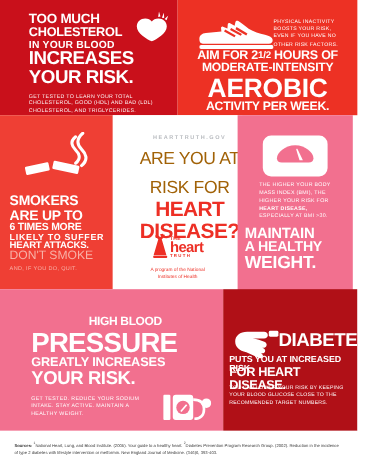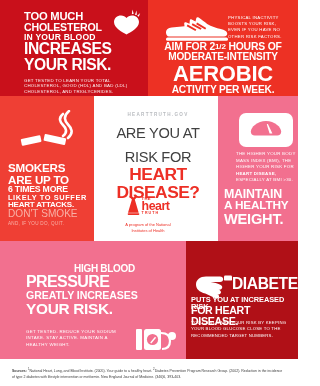--- a/index.html
+++ b/index.html
@@ -40,46 +40,46 @@
   #p-smoke .s2{font-size:11.6px;}
   #p-smoke .s3{font-size:8.7px;}
   #p-smoke .s4{font-size:7.4px;letter-spacing:0.6px;}
   #p-smoke .s5{font-size:8.0px;}
   #p-smoke .s6{font-size:10.1px;color:#f8b0a6;font-weight:normal;text-transform:uppercase;line-height:1;}
   #p-smoke .s7{font-size:4.6px;color:#f8b0a6;letter-spacing:0.3px;text-transform:uppercase;margin-top:2px;}
 
   
   #p-center{left:94px;top:96px;width:108px;height:145px;background:#ffffff;}
   #p-center .url{margin:16px 0 0 0;text-align:center;color:#b9bcc0;font-size:4.6px;letter-spacing:1.3px;font-weight:bold;}
-  #p-center .q{margin-top:9px;text-align:center;color:#404040;font-size:14.6px;line-height:1.02;font-weight:normal;letter-spacing:-0.3px;text-transform:uppercase;}
+  #p-center .q{margin-top:9px;text-align:center;color:#a16207;font-size:14.6px;line-height:1.02;font-weight:normal;letter-spacing:-0.3px;text-transform:uppercase;}
   #p-center .qb{margin-top:1px;text-align:center;color:#ed2f25;font-size:17.4px;line-height:1.0;font-weight:bold;letter-spacing:-0.5px;text-transform:uppercase;}
   #logo{position:absolute;left:0;right:0;top:98px;display:flex;justify-content:center;align-items:flex-end;gap:2px;}
   #dress-icon{width:13px;height:22px;}
   .logo-words{line-height:1;}
   .logo-the{display:block;font-size:4.2px;font-weight:bold;color:#ed2f25;letter-spacing:0.3px;}
   .logo-heart{display:block;font-size:12.4px;font-weight:bold;color:#ed2f25;letter-spacing:-0.5px;margin-top:-1px;}
   .logo-truth{display:block;font-size:3.6px;font-weight:bold;color:#ed2f25;letter-spacing:1.1px;}
   #p-center .nih{position:absolute;left:0;right:0;top:126px;text-align:center;color:#ed2f25;font-size:4px;line-height:1.5;}
 
   
-  #p-weight{left:218px;top:96px;width:96px;height:187px;background:#f2708f;}
+  #p-weight{left:198px;top:96px;width:96px;height:187px;background:#f2708f;}
   #scale-box{position:absolute;left:21px;top:17px;width:54px;height:34px;background:#ffffff;border-radius:7px;}
   #scale-icon{position:absolute;left:11px;top:7px;width:32px;height:20px;}
   #p-weight .fine{position:absolute;left:18px;top:55px;width:62px;font-size:4.4px;letter-spacing:0.25px;line-height:1.5;}
   #p-weight .fine b{font-weight:bold;}
   #p-weight .block{position:absolute;left:6px;top:92px;width:88px;}
   #p-weight .w1{font-size:12.4px;}
   #p-weight .w2{font-size:11.8px;}
   #p-weight .w3{font-size:14.6px;}
 
   
   #p-bp{left:0;top:241px;width:186px;height:118px;background:#f2708f;}
   #p-bp .block{position:absolute;left:26px;top:23px;width:132px;}
   #p-bp .b1{font-size:10px;letter-spacing:-0.3px;margin-left:48px;}
-  #p-bp .b2{font-size:16px;letter-spacing:-0.6px;}
+  #p-bp .b2{font-size:23px;letter-spacing:-0.6px;}
   #p-bp .b3{font-size:10.6px;letter-spacing:-0.1px;}
   #p-bp .b4{font-size:15.4px;letter-spacing:-0.3px;}
   #p-bp .fine{position:absolute;left:26px;top:88px;width:104px;font-size:4.4px;letter-spacing:0.3px;line-height:1.45;}
   #cuff-icon{position:absolute;left:136px;top:86px;width:40px;height:26px;}
 
   
   #p-diab{left:186px;top:241px;width:112px;height:118px;background:#b01017;}
   #hand-icon{position:absolute;left:8px;top:34px;width:40px;height:26px;}
   #p-diab .d1{position:absolute;left:46px;top:35px;font-size:15.6px;letter-spacing:-0.4px;}
   #p-diab .d2{position:absolute;left:5px;top:55px;width:104px;font-size:7.4px;letter-spacing:-0.05px;}

